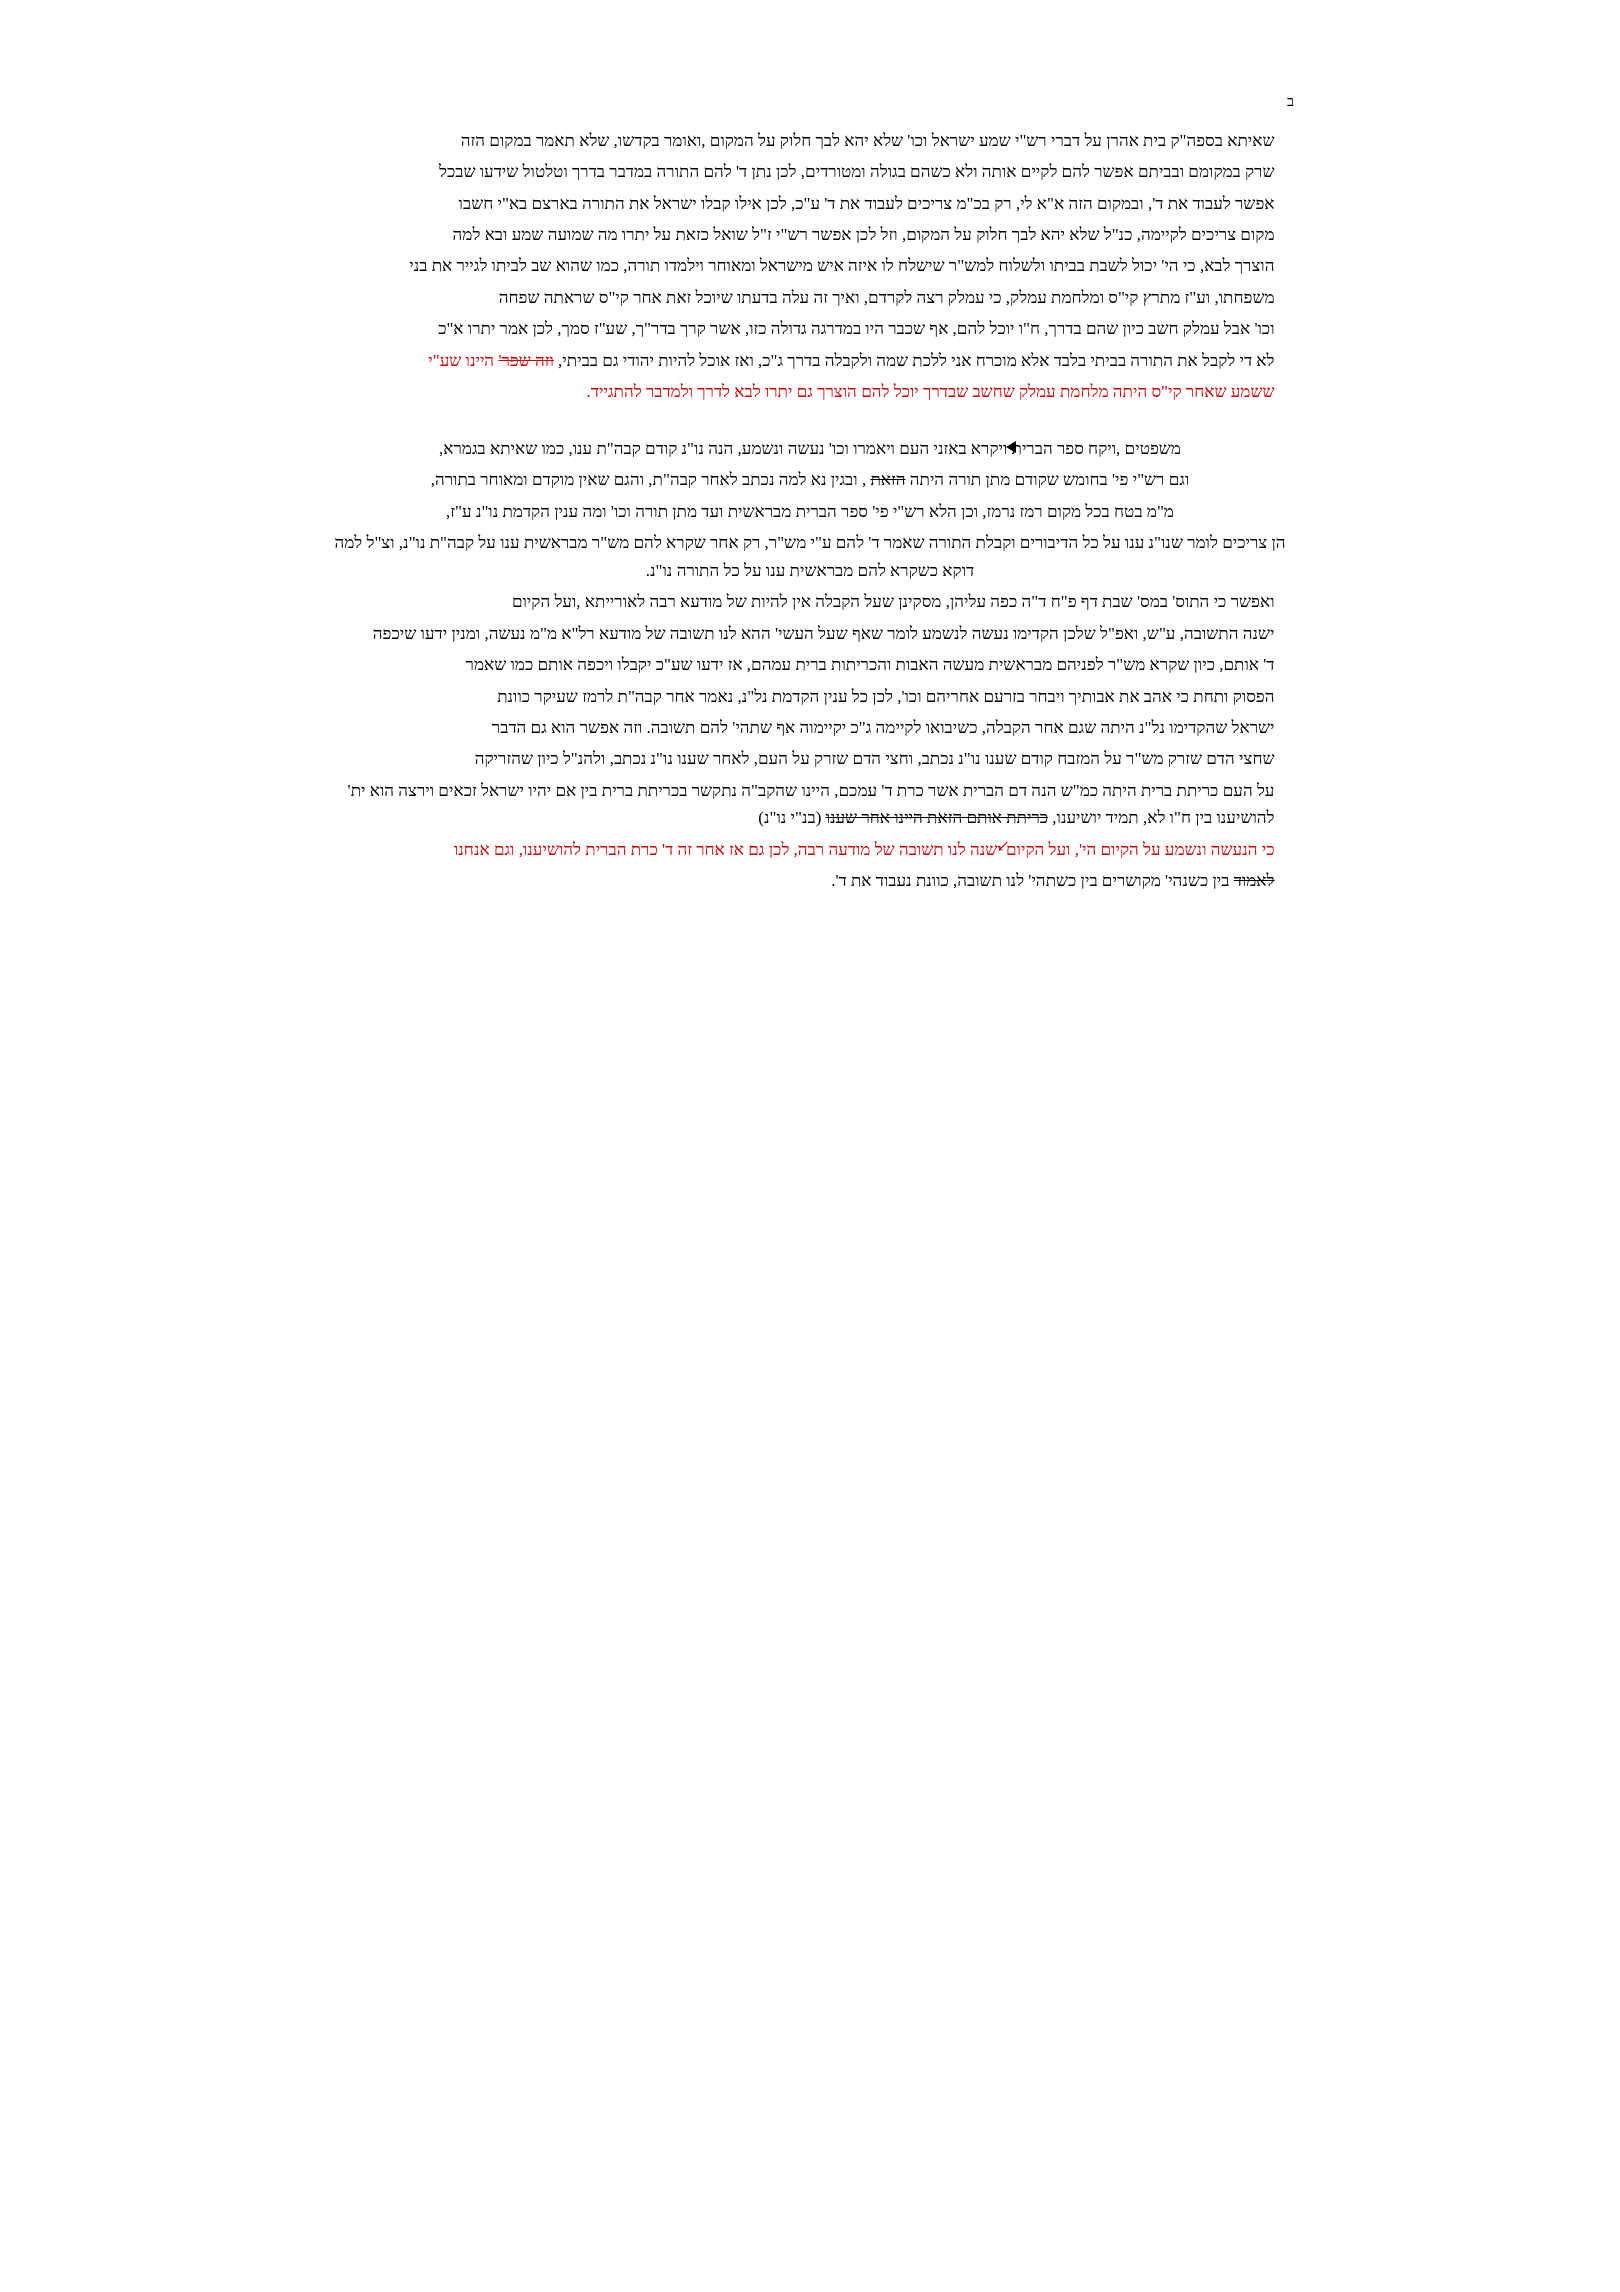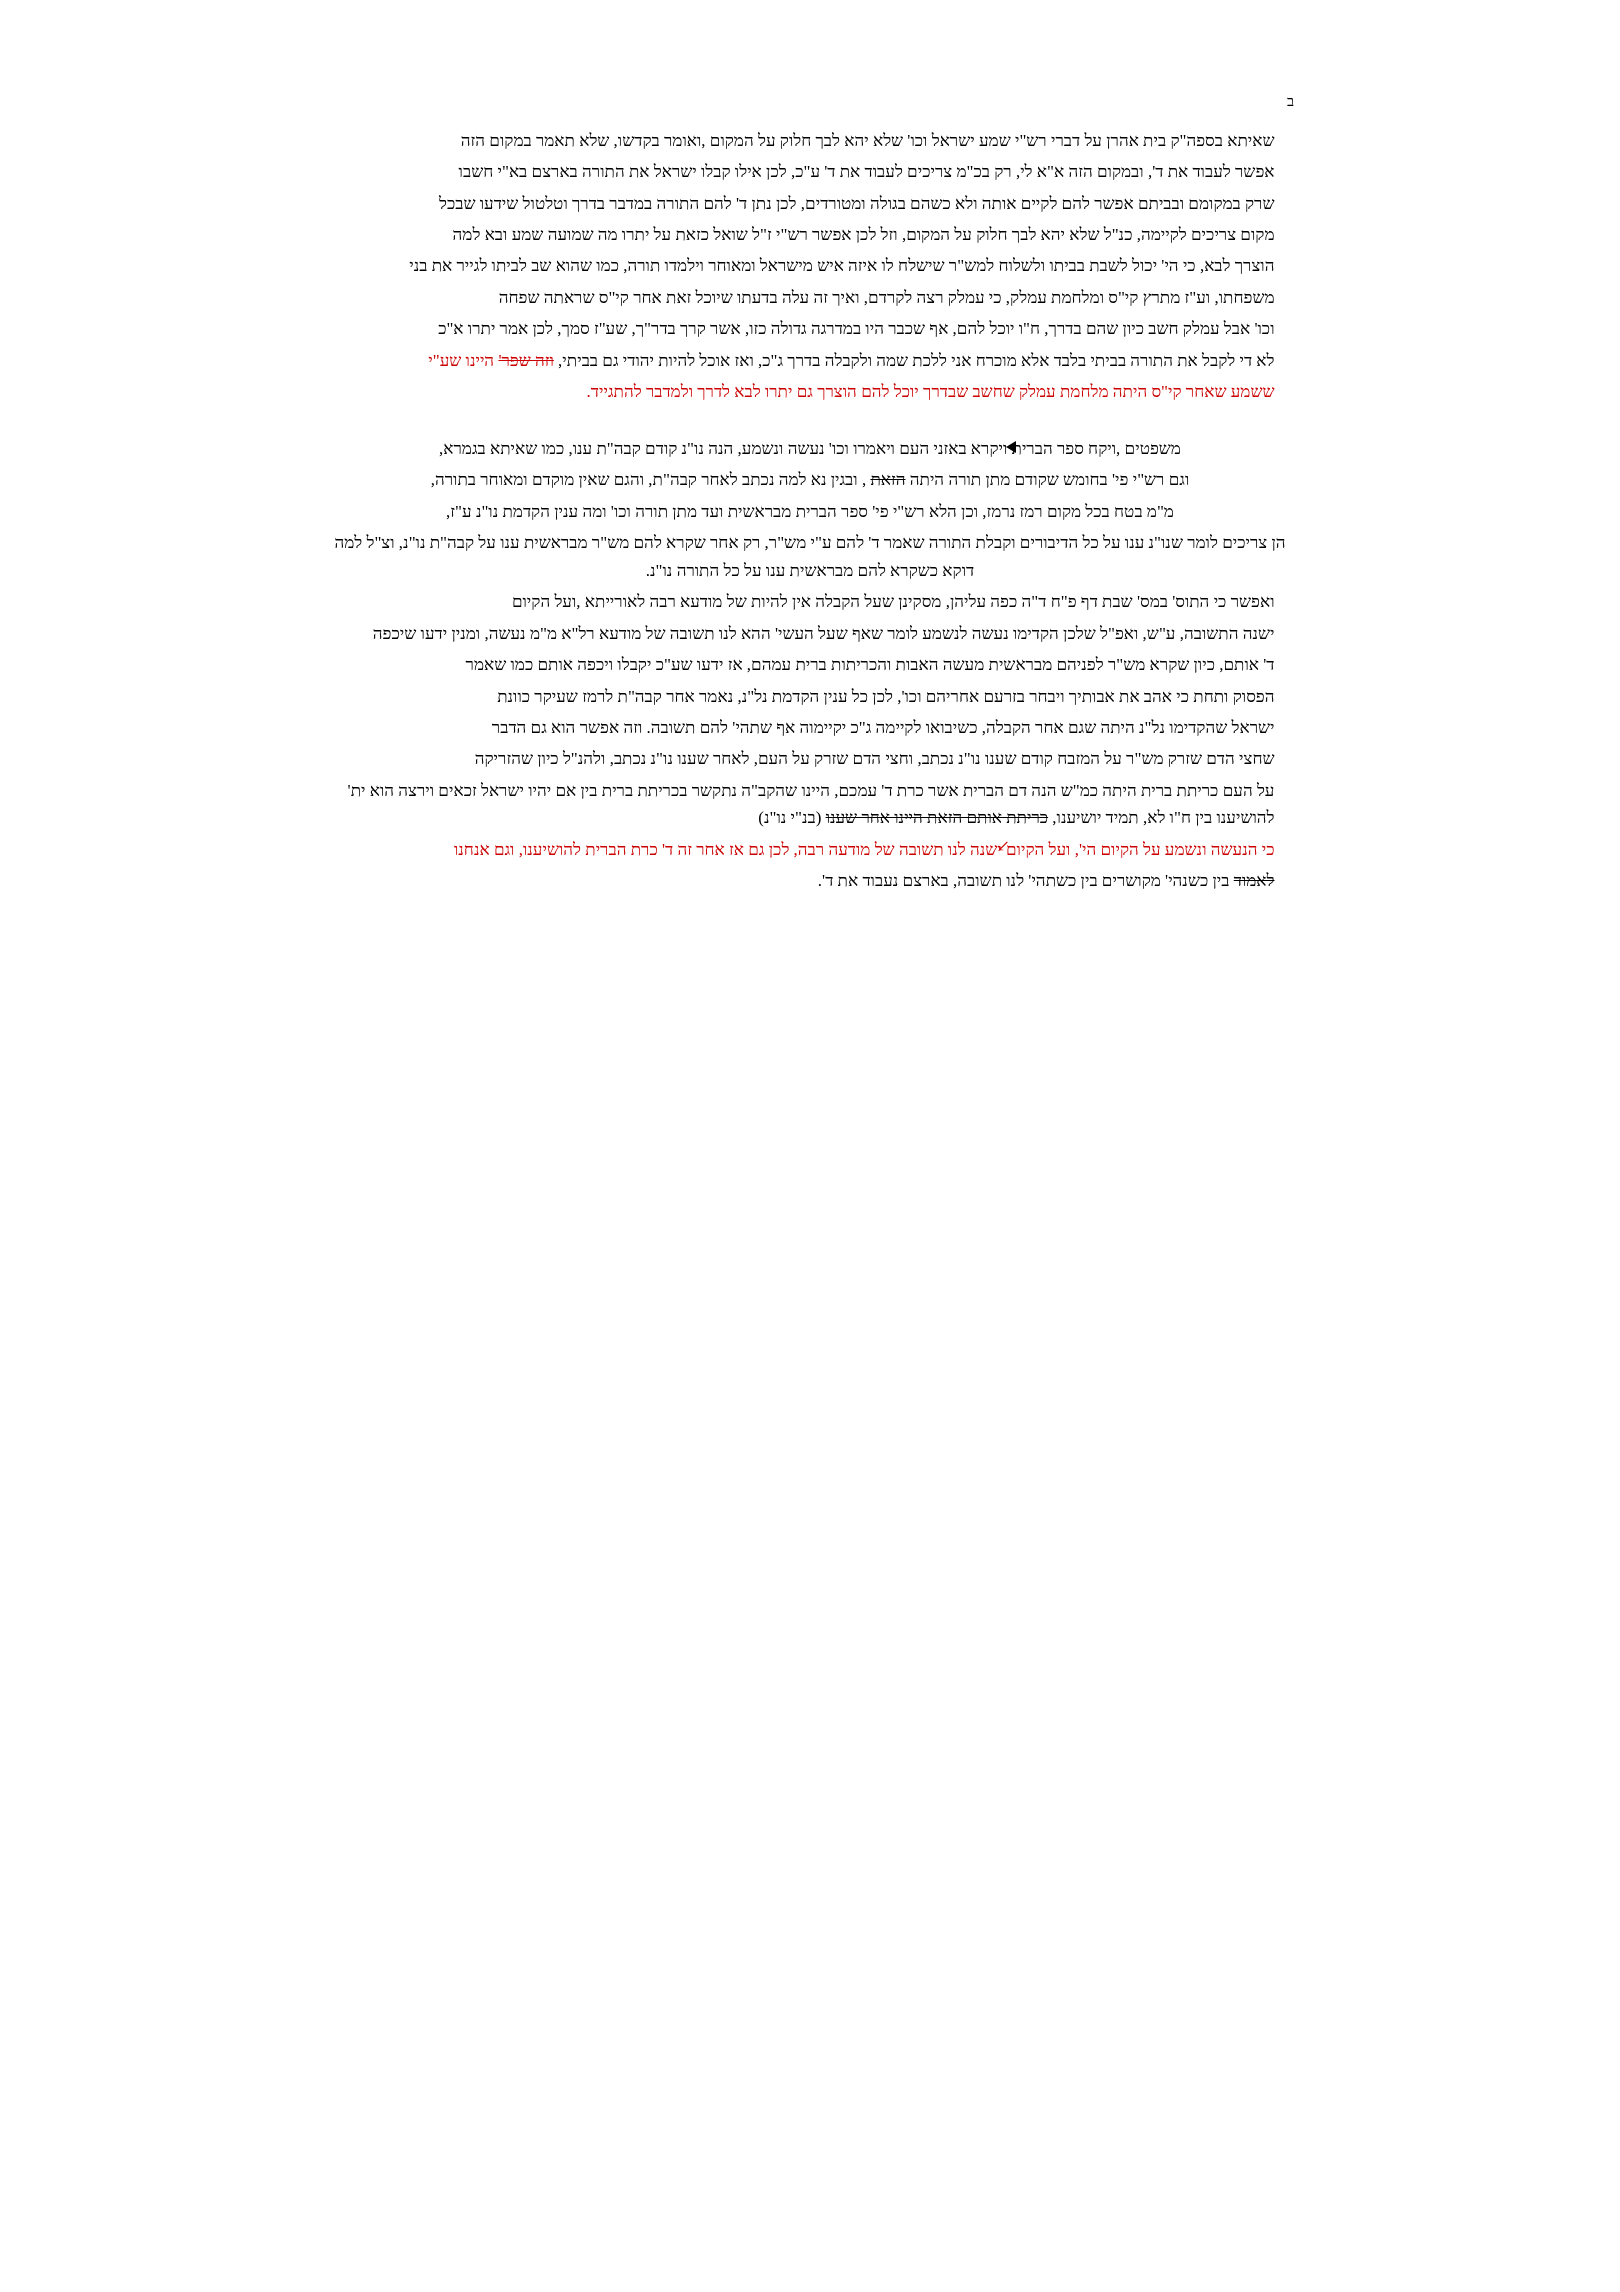--- a/index.html
+++ b/index.html
@@ -91,22 +91,22 @@
 </head>
 <body>
 
 <div class="page">
   <div class="content">
 
     <div class="page-number">ב</div>
 
     <div>
       <p class="para">שאיתא בספה"ק בית אהרן על דברי רש"י שמע ישראל וכו' שלא יהא לבך חלוק על המקום ,ואומר בקדשו, שלא תאמר במקום הזה</p>
+      <p class="para">שרק במקומם ובביתם אפשר להם לקיים אותה ולא כשהם בגולה ומטורדים, לכן נתן ד' להם התורה במדבר בדרך וטלטול שידעו שבכל</p>
       <p class="para">אפשר לעבוד את ד', ובמקום הזה א"א לי, רק בכ"מ צריכים לעבוד את ד' ע"כ, לכן אילו קבלו ישראל את התורה בארצם בא"י חשבו</p>
-      <p class="para">שרק במקומם ובביתם אפשר להם לקיים אותה ולא כשהם בגולה ומטורדים, לכן נתן ד' להם התורה במדבר בדרך וטלטול שידעו שבכל</p>
       <p class="para">מקום צריכים לקיימה, כנ"ל שלא יהא לבך חלוק על המקום, וזל לכן אפשר רש"י ז"ל שואל כזאת על יתרו מה שמועה שמע ובא למה</p>
       <p class="para">הוצרך לבא, כי הי' יכול לשבת בביתו ולשלוח למש"ר שישלח לו איזה איש מישראל ומאוחר וילמדו תורה, כמו שהוא שב לביתו לגייר את בני</p>
       <p class="para">משפחתו, וע"ז מתרץ קי"ס ומלחמת עמלק, כי עמלק רצה לקרדם, ואיך זה עלה בדעתו שיוכל זאת אחר קי"ס שראתה שפחה</p>
       <p class="para">
         <span>וכו' אבל עמלק חשב כיון שהם בדרך, ח"ו יוכל להם, אף שכבר היו במדרגה גדולה כזו, אשר קרך בדר"ך, שע"ז סמך, לכן אמר יתרו א"כ</span>
       </p>
       <p class="para">
         <span>לא די לקבל את התורה בביתי בלבד אלא מוכרח אני ללכת שמה ולקבלה בדרך ג"כ, ואז אוכל להיות יהודי גם בביתי,</span>
         <span class="red strike">וזה שפר'</span>
         <span class="red">היינו שע"י</span>
@@ -145,19 +145,19 @@
 
       <div style="position:relative;">
         <span class="marker-arrow" style="top:2px;">↙</span>
         <p class="redline">
           <span>כי הנעשה ונשמע על הקיום הי', ועל הקיום ישנה לנו תשובה של מודעה רבה, לכן גם אז אחר זה ד' כרת הברית להושיענו, וגם אנחנו</span>
         </p>
       </div>
 
       <p class="para">
         <span class="strike">לאמוד</span>
-        <span>בין כשנהי' מקושרים בין כשתהי' לנו תשובה, בארצם נעבוד את ד'.</span>
+        <span>בין כשנהי' מקושרים בין כשתהי' לנו תשובה, כוונת נעבוד את ד'.</span>
       </p>
     </div>
 
   </div>
 </div>
 
 
 </body></html>

